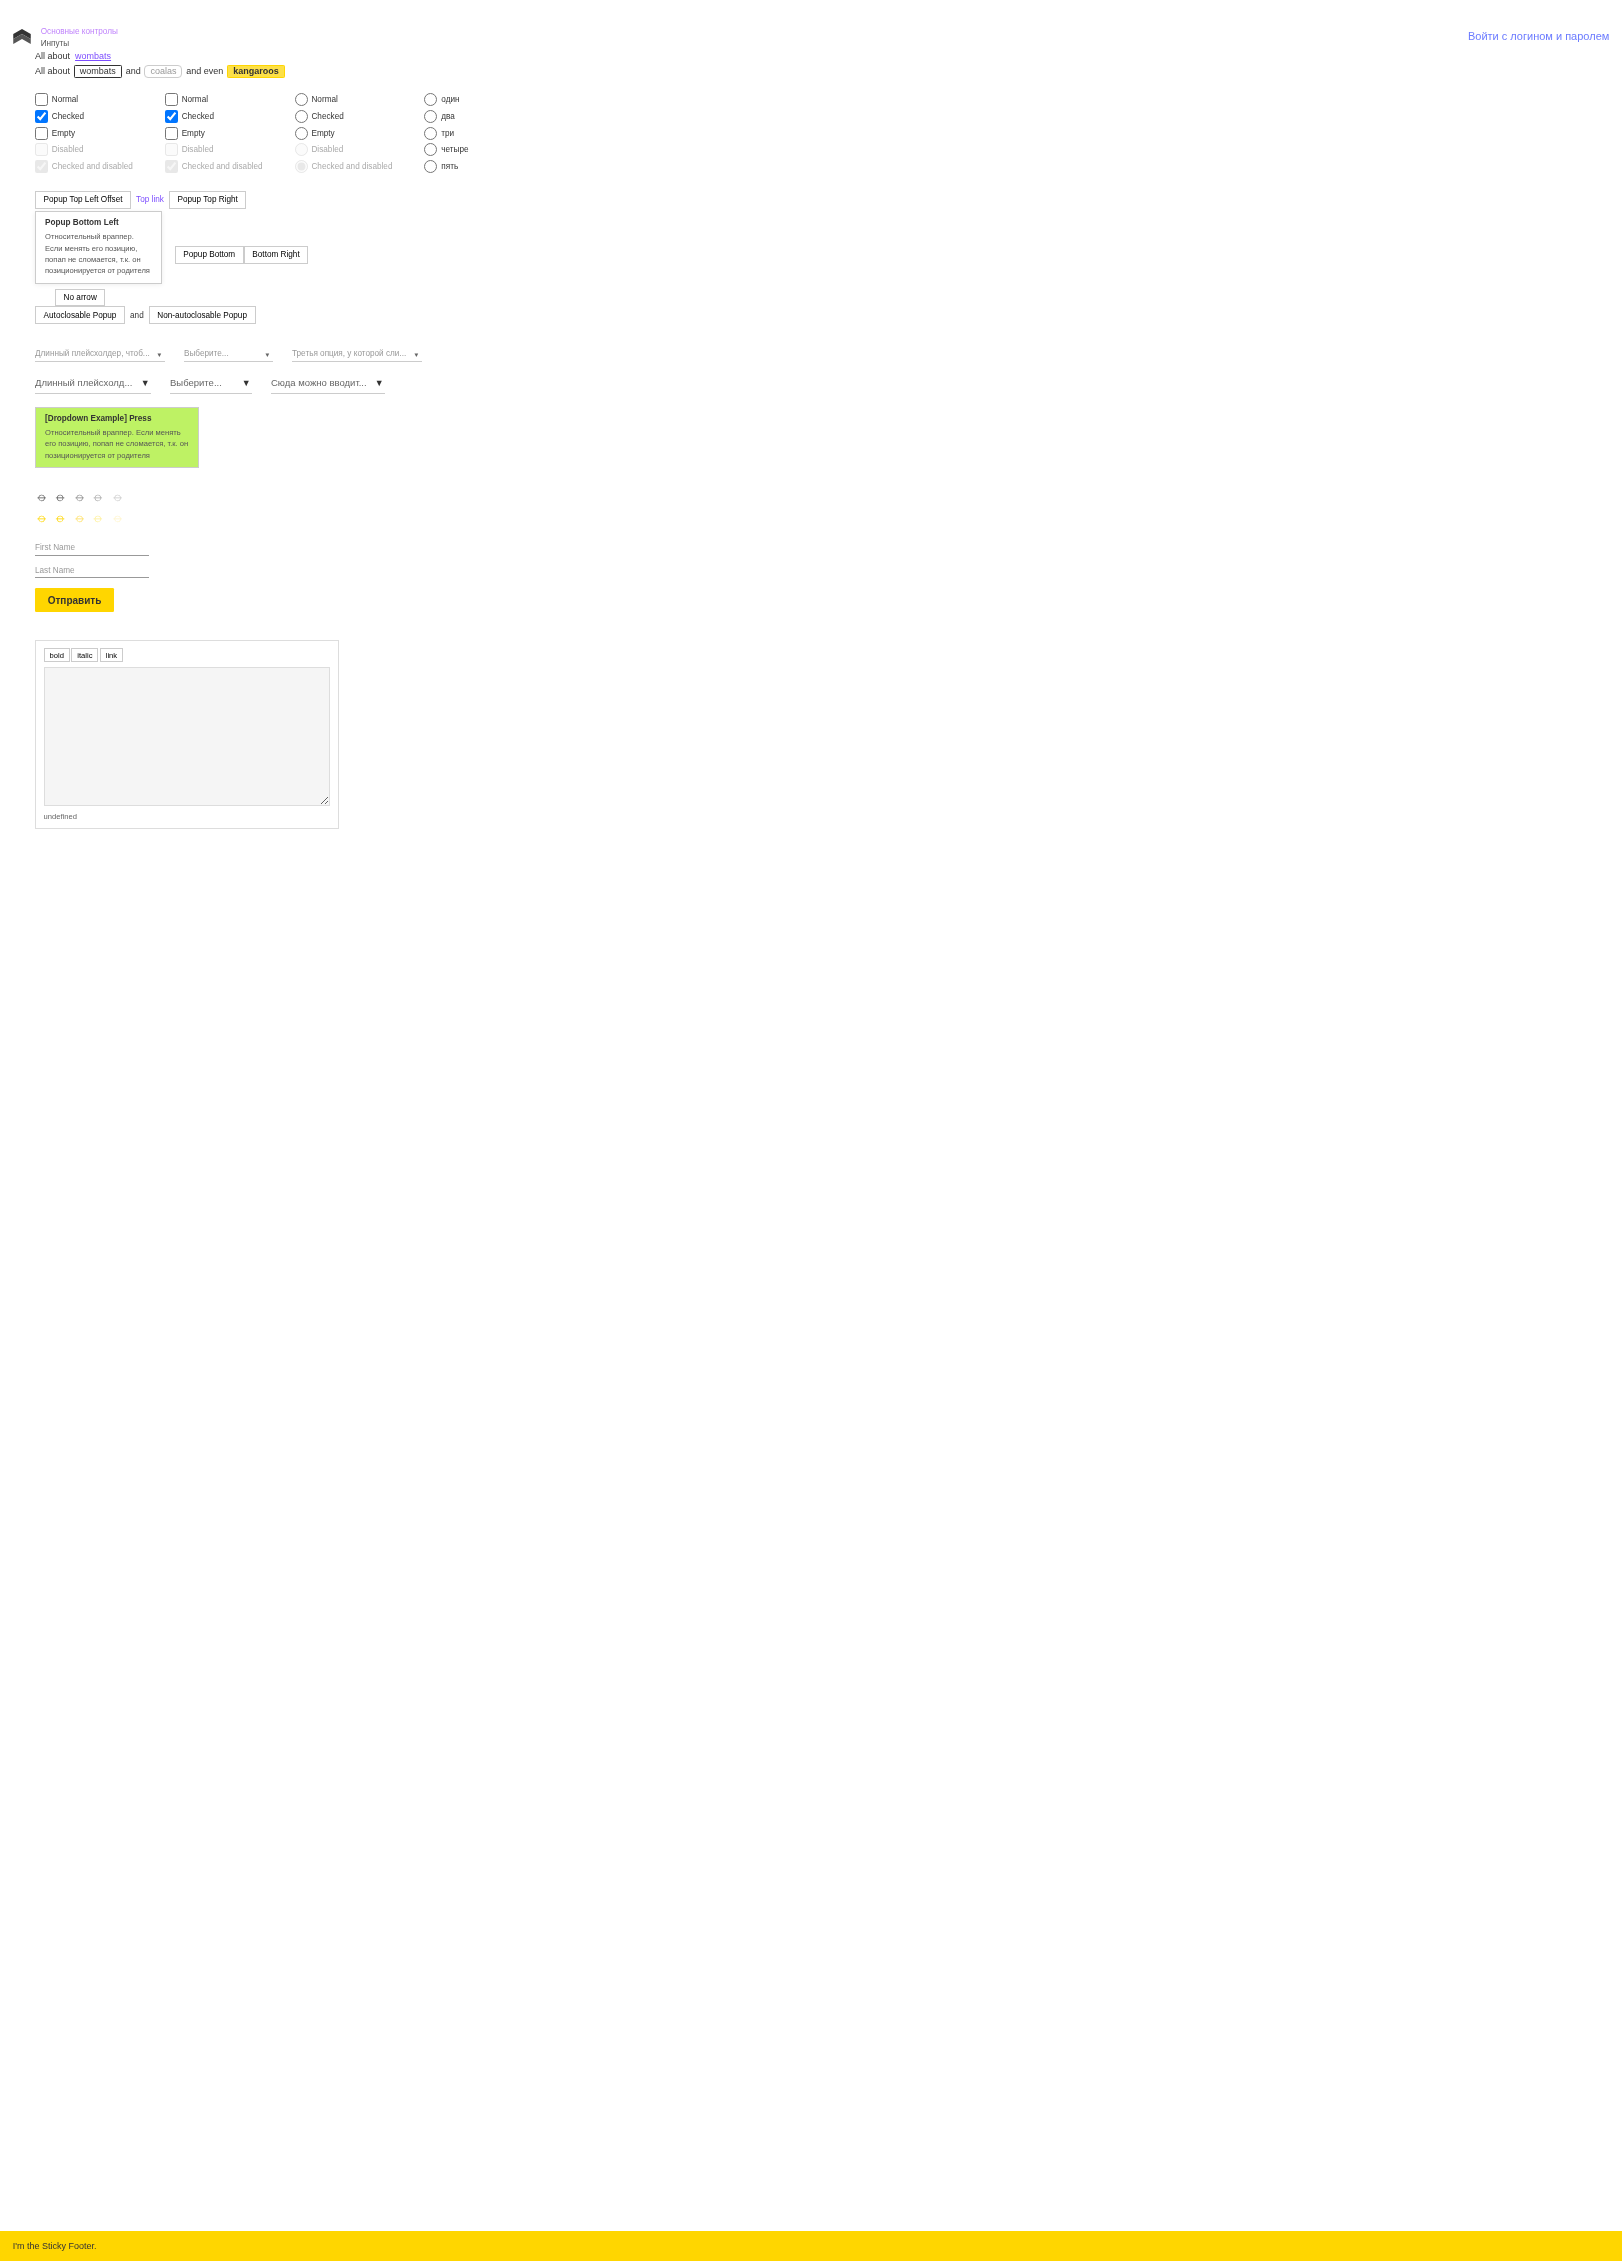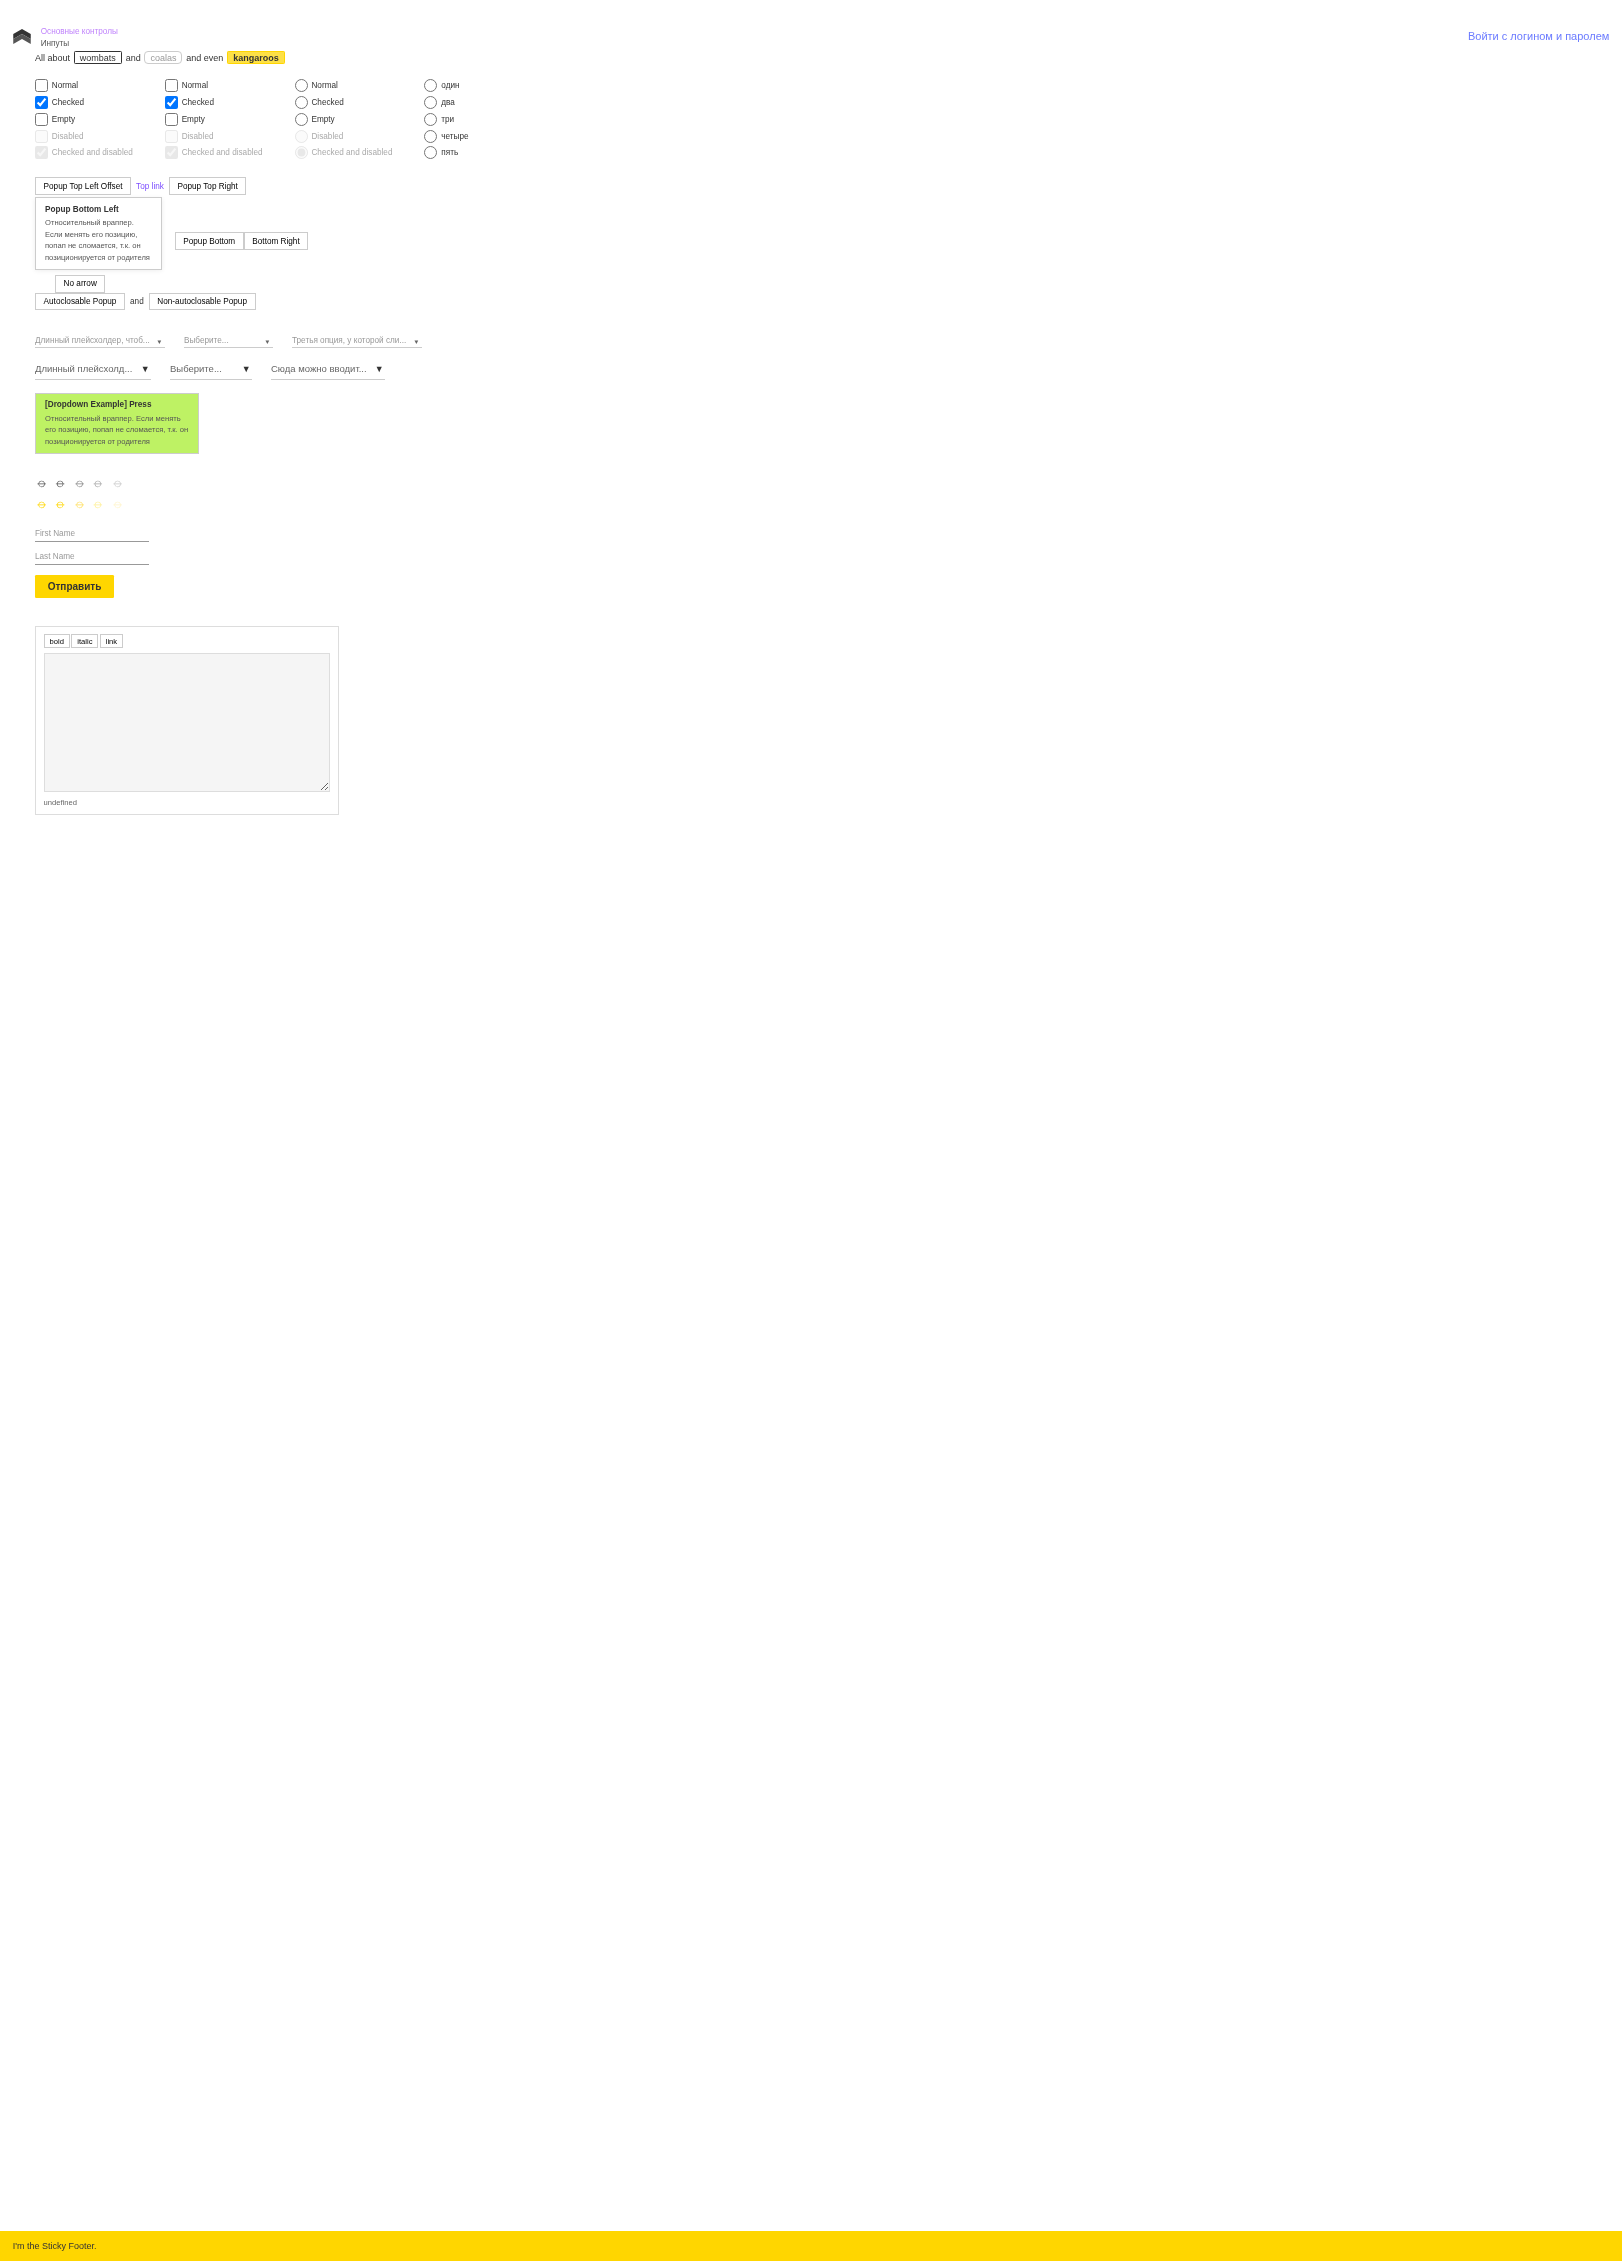--- a/index.html
+++ b/index.html
@@ -52,20 +52,24 @@
     <div class="top-bar-nav">
       <a style="color:#c084fc;font-size:8.2px;text-decoration:none;cursor:pointer;">Основные контролы</a>
       <a style="color:#555;font-size:8.2px;text-decoration:none;cursor:pointer;margin-top:2.5px;">Инпуты</a>
     </div>
   </div>
   <div style="color:#6b7bff;font-size:11px;cursor:pointer;margin-top:2.5px;">Войти с логином и паролем</div>
 </div>
 
 <div class="main-content">
 
+  <div style="margin-bottom:3.8px;font-size:9px;">
+    <span>All about</span>
+    <a style="color:#7c4dff;text-decoration:underline;margin-left:2.5px;">wombats</a>
+  </div>
 
   <div style="display:flex;align-items:center;gap:3.8px;flex-wrap:wrap;margin-bottom:15px;font-size:9px;">
     <span>All about</span>
     <span style="border:0.6px solid #333;padding:0.6px 5px;font-size:9px;cursor:pointer;border-radius:1.3px;">wombats</span>
     <span>and</span>
     <span style="border:0.6px solid #ccc;padding:0.6px 5px;font-size:9px;cursor:pointer;border-radius:4px;color:#999;">coalas</span>
     <span>and even</span>
     <span style="background:#fde047;border:0.6px solid #ffd600;padding:0.6px 5px;font-size:9px;cursor:pointer;border-radius:1.3px;font-weight:bold;">kangaroos</span>
   </div>
 

